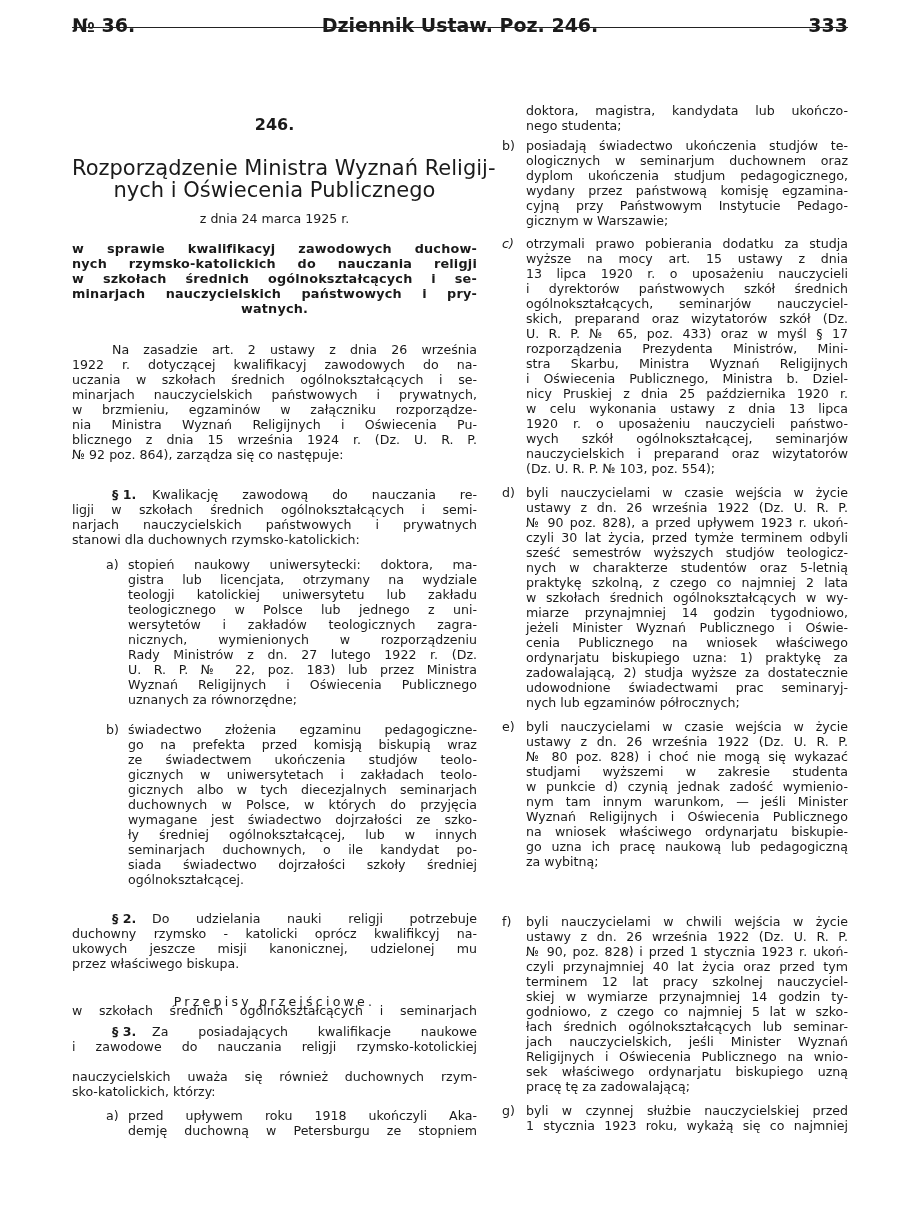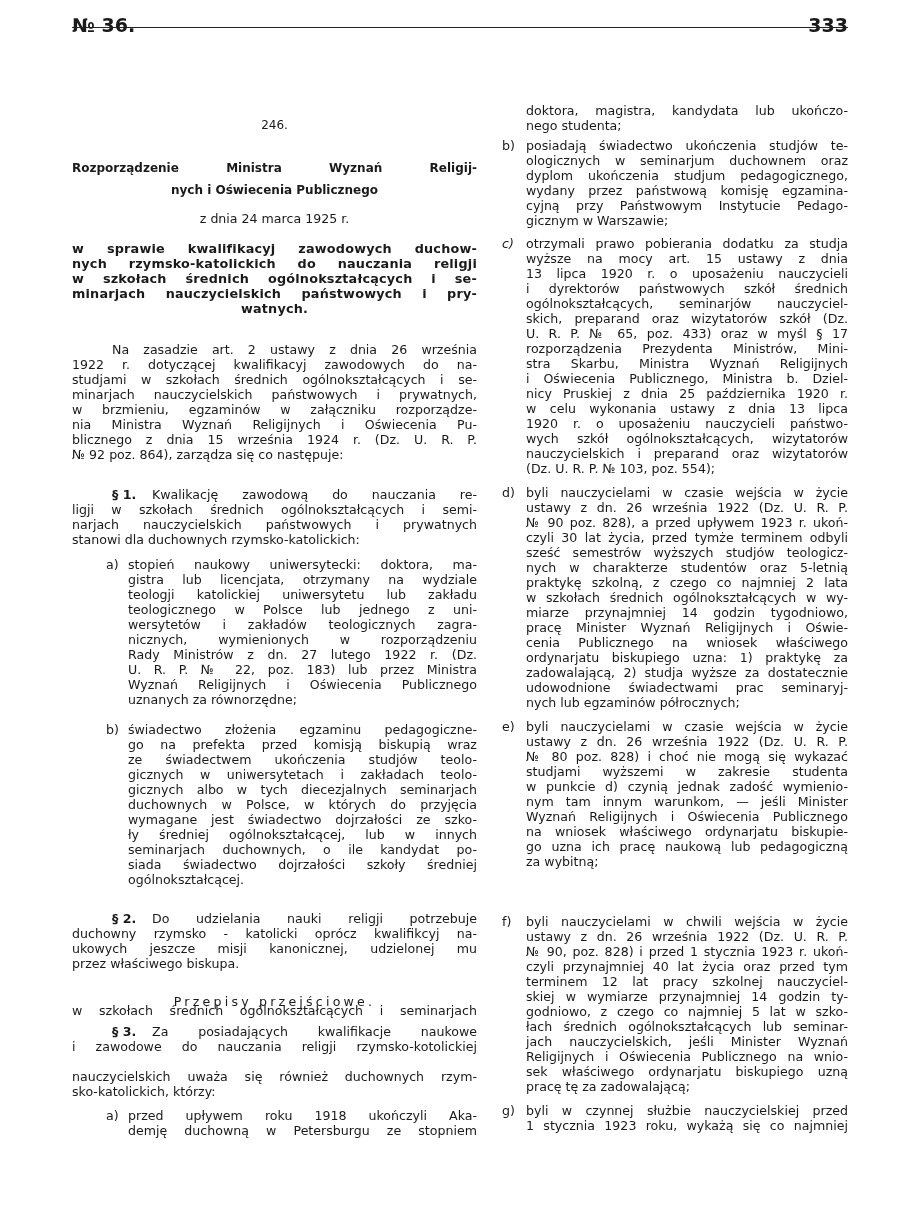--- a/index.html
+++ b/index.html
@@ -13,53 +13,54 @@
   .rule { position: absolute; top: 27px; left: 72px; width: 776px; height: 0;
           border-top: 1.6px solid #222; }
   .col { position: absolute; top: 0; }
   .col-left { left: 72px; width: 405px; }
   .col-right { left: 502px; width: 346px; }
   .line { position: absolute; white-space: nowrap; font-size: 12.6px; line-height: 14px;
           text-align: justify; text-align-last: justify; }
   .line.last { text-align-last: left; }
   .line.center { text-align: center; text-align-last: center; }
   .bold { font-weight: bold; }
-  .num { font-size: 12px; font-weight: normal; }
-  .title { font-size: 12px; font-weight: bold; line-height: 19px; }
+  .num { font-size: 16px; font-weight: bold; }
+  .title { font-size: 21px; font-weight: normal; line-height: 19px; }
   .date { font-size: 12.6px; }
   .subj { font-size: 12.8px; font-weight: bold; letter-spacing: 0.2px; }
   .spaced { letter-spacing: 3.2px; }
   .mark { position: absolute; font-size: 12.6px; line-height: 14px; }
 </style>
 </head>
 <body>
 
 <div class="header">
   <span class="left">№ 36.</span>
+  <span class="center">Dziennik Ustaw. Poz. 246.</span>
   <span class="right">333</span>
 </div>
 <div class="rule"></div>
 
 <div class="col col-left">
   <div class="line center num" style="top:118px;width:405px;">246.</div>
 
   <div class="line title" style="top:159px;width:405px;">Rozporządzenie Ministra Wyznań Religij-</div>
   <div class="line center title" style="top:181px;width:405px;">nych i Oświecenia Publicznego</div>
 
   <div class="line center date" style="top:212px;width:405px;">z dnia 24 marca 1925 r.</div>
 
   <div class="line subj" style="top:242px;width:405px;">w sprawie kwalifikacyj zawodowych duchow-</div>
   <div class="line subj" style="top:257px;width:405px;">nych rzymsko-katolickich do nauczania religji</div>
   <div class="line subj" style="top:272px;width:405px;">w szkołach średnich ogólnokształcących i se-</div>
   <div class="line subj" style="top:287px;width:405px;">minarjach nauczycielskich państwowych i pry-</div>
   <div class="line center subj" style="top:302px;width:405px;">watnych.</div>
 
   <div class="line" style="top:343px;left:40px;width:365px;">Na zasadzie art. 2 ustawy z dnia 26 września</div>
   <div class="line" style="top:358px;width:405px;">1922 r. dotyczącej kwalifikacyj zawodowych do na-</div>
-  <div class="line" style="top:373px;width:405px;">studjami w szkołach średnich ogólnokształcących i se-</div>
+  <div class="line" style="top:373px;width:405px;">uczania w szkołach średnich ogólnokształcących i se-</div>
   <div class="line" style="top:388px;width:405px;">minarjach nauczycielskich państwowych i prywatnych,</div>
   <div class="line" style="top:403px;width:405px;">w brzmieniu, egzaminów w załączniku rozporządze-</div>
   <div class="line" style="top:418px;width:405px;">nia Ministra Wyznań Religijnych i Oświecenia Pu-</div>
   <div class="line" style="top:433px;width:405px;">blicznego z dnia 15 września 1924 r. (Dz. U. R. P.</div>
   <div class="line last" style="top:448px;width:405px;">№ 92 poz. 864), zarządza się co następuje:</div>
 
   <span class="mark bold" style="top:488px;left:40px;">§ 1.</span>
   <div class="line" style="top:488px;left:80px;width:325px;">Kwalikację zawodową do nauczania re-</div>
   <div class="line" style="top:503px;width:405px;">ligji w szkołach średnich ogólnokształcących i semi-</div>
   <div class="line" style="top:518px;width:405px;">narjach nauczycielskich państwowych i prywatnych</div>
@@ -130,35 +131,35 @@
   <div class="line" style="top:282px;left:24px;width:322px;">i dyrektorów państwowych szkół średnich</div>
   <div class="line" style="top:297px;left:24px;width:322px;">ogólnokształcących, seminarjów nauczyciel-</div>
   <div class="line" style="top:312px;left:24px;width:322px;">skich, preparand oraz wizytatorów szkół (Dz.</div>
   <div class="line" style="top:327px;left:24px;width:322px;">U. R. P. № 65, poz. 433) oraz w myśl § 17</div>
   <div class="line" style="top:342px;left:24px;width:322px;">rozporządzenia Prezydenta Ministrów, Mini-</div>
   <div class="line" style="top:357px;left:24px;width:322px;">stra Skarbu, Ministra Wyznań Religijnych</div>
   <div class="line" style="top:372px;left:24px;width:322px;">i Oświecenia Publicznego, Ministra b. Dziel-</div>
   <div class="line" style="top:387px;left:24px;width:322px;">nicy Pruskiej z dnia 25 października 1920 r.</div>
   <div class="line" style="top:402px;left:24px;width:322px;">w celu wykonania ustawy z dnia 13 lipca</div>
   <div class="line" style="top:417px;left:24px;width:322px;">1920 r. o uposażeniu nauczycieli państwo-</div>
-  <div class="line" style="top:432px;left:24px;width:322px;">wych szkół ogólnokształcących, wizytatorów</div>
+  <div class="line" style="top:432px;left:24px;width:322px;">wych szkół ogólnokształcącej, seminarjów</div>
   <div class="line" style="top:447px;left:24px;width:322px;">nauczycielskich i preparand oraz wizytatorów</div>
   <div class="line last" style="top:462px;left:24px;width:322px;">(Dz. U. R. P. № 103, poz. 554);</div>
 
   <span class="mark" style="top:486px;left:0px;">d)</span>
   <div class="line" style="top:486px;left:24px;width:322px;">byli nauczycielami w czasie wejścia w życie</div>
   <div class="line" style="top:501px;left:24px;width:322px;">ustawy z dn. 26 września 1922 (Dz. U. R. P.</div>
   <div class="line" style="top:516px;left:24px;width:322px;">№ 90 poz. 828), a przed upływem 1923 r. ukoń-</div>
   <div class="line" style="top:531px;left:24px;width:322px;">czyli 30 lat życia, przed tymże terminem odbyli</div>
   <div class="line" style="top:546px;left:24px;width:322px;">sześć semestrów wyższych studjów teologicz-</div>
   <div class="line" style="top:561px;left:24px;width:322px;">nych w charakterze studentów oraz 5-letnią</div>
   <div class="line" style="top:576px;left:24px;width:322px;">praktykę szkolną, z czego co najmniej 2 lata</div>
   <div class="line" style="top:591px;left:24px;width:322px;">w szkołach średnich ogólnokształcących w wy-</div>
   <div class="line" style="top:606px;left:24px;width:322px;">miarze przynajmniej 14 godzin tygodniowo,</div>
-  <div class="line" style="top:621px;left:24px;width:322px;">pracę Minister Wyznań Religijnych i Oświe-</div>
+  <div class="line" style="top:621px;left:24px;width:322px;">jeżeli Minister Wyznań Publicznego i Oświe-</div>
   <div class="line" style="top:636px;left:24px;width:322px;">cenia Publicznego na wniosek właściwego</div>
   <div class="line" style="top:651px;left:24px;width:322px;">ordynarjatu biskupiego uzna: 1) praktykę za</div>
   <div class="line" style="top:666px;left:24px;width:322px;">zadowalającą, 2) studja wyższe za dostatecznie</div>
   <div class="line" style="top:681px;left:24px;width:322px;">udowodnione świadectwami prac seminaryj-</div>
   <div class="line last" style="top:696px;left:24px;width:322px;">nych lub egzaminów półrocznych;</div>
 
   <span class="mark" style="top:720px;left:0px;">e)</span>
   <div class="line" style="top:720px;left:24px;width:322px;">byli nauczycielami w czasie wejścia w życie</div>
   <div class="line" style="top:735px;left:24px;width:322px;">ustawy z dn. 26 września 1922 (Dz. U. R. P.</div>
   <div class="line" style="top:750px;left:24px;width:322px;">№ 80 poz. 828) i choć nie mogą się wykazać</div>

